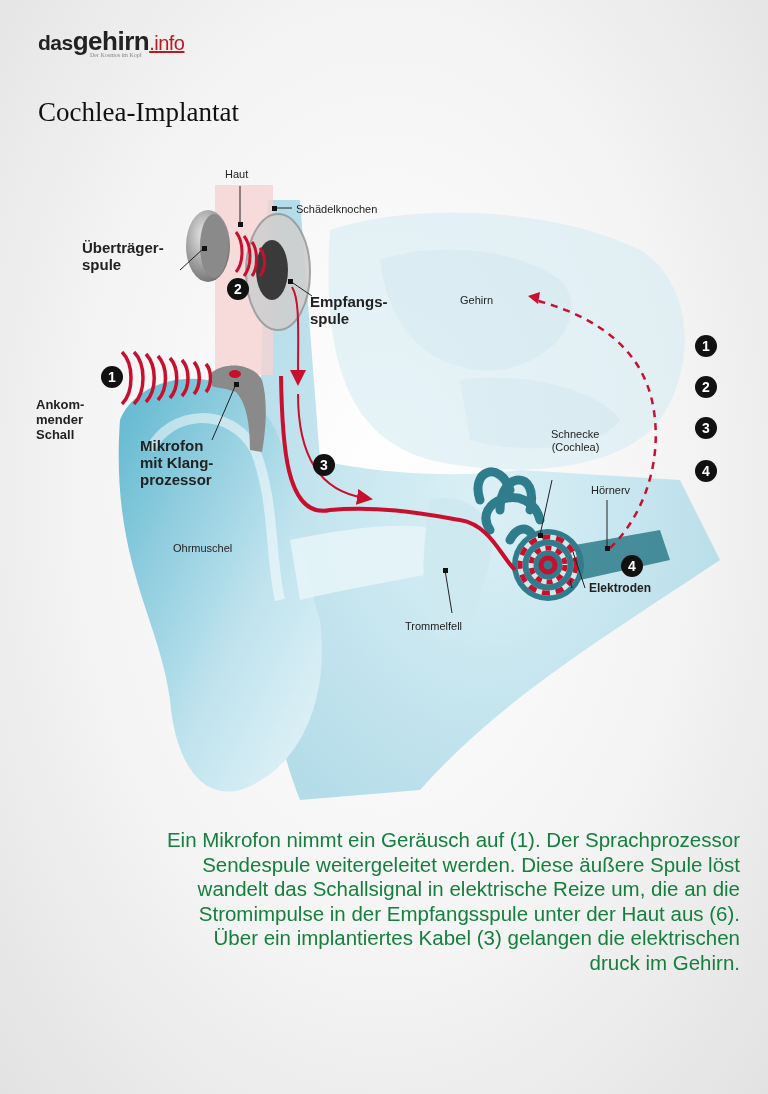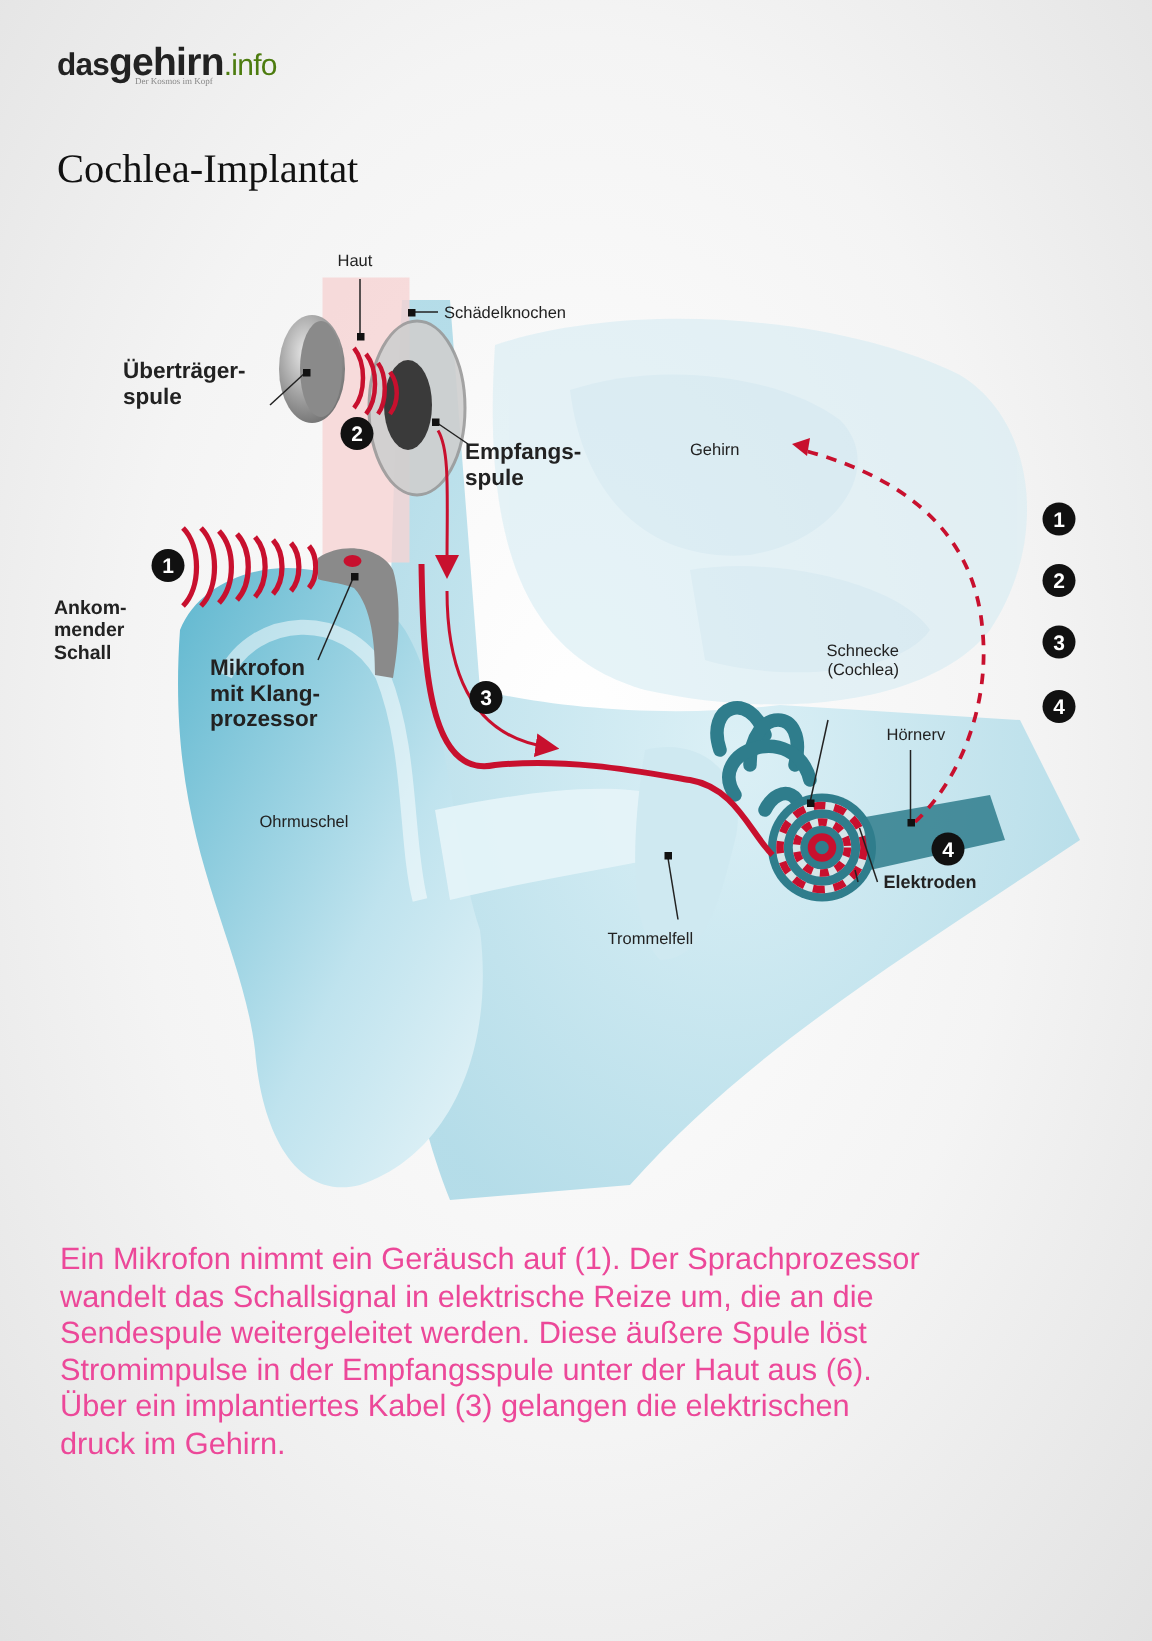--- a/index.html
+++ b/index.html
@@ -5,36 +5,36 @@
   html, body { margin:0; padding:0; }
   body {
     width:768px; height:1094px; position:relative; overflow:hidden;
     background: radial-gradient(ellipse at 50% 45%, #ffffff 0%, #f4f4f4 55%, #e2e2e2 100%);
     font-family: "Liberation Sans", sans-serif;
   }
   .logo { position:absolute; left:38px; top:26px; }
   .logo-main { font-family:"Liberation Sans", sans-serif; font-weight:bold; color:#222; letter-spacing:-0.5px; }
   .logo-das { font-size:21px; }
   .logo-gehirn { font-size:26px; }
-  .logo-info { font-size:20px; color:#4d7c0f; font-weight:normal; }
+  .logo-info { font-size:20px; color:#b91c1c; font-weight:normal;text-decoration:underline; }
   .logo-tag { position:absolute; left:52px; top:26px; font-family:"Liberation Serif", serif; font-size:6px; color:#888; white-space:nowrap; }
   .title { position:absolute; left:38px; top:97px; font-family:"Liberation Serif", serif; font-size:27px; color:#111; }
   svg.diagram { position:absolute; left:0; top:150px; }
   .label { position:absolute; color:#222; white-space:nowrap; }
   .lbl-small { font-size:11px; }
   .lbl-bold { font-size:15px; font-weight:bold; line-height:17px; }
   .lbl-elek { font-size:12px; font-weight:bold; }
   .badge {
     position:absolute; width:22px; height:22px; border-radius:50%;
     background:#111; color:#fff; font-weight:bold; font-size:14px;
     display:flex; align-items:center; justify-content:center;
   }
   .description {
     position:absolute; left:40px; top:828px; width:700px;
-    font-family:"Liberation Sans", sans-serif; font-size:20.5px; line-height:24.5px; color:#ec4899;
+    font-family:"Liberation Sans", sans-serif; font-size:20.5px; line-height:24.5px; color:#15803d;text-align:right;
   }
   .description span { display:block; white-space:nowrap; }
 </style>
 </head>
 <body>
 
 <div class="logo">
   <span class="logo-main logo-das">das</span><span class="logo-main logo-gehirn">gehirn</span><span class="logo-main logo-info">.info</span>
   <div class="logo-tag">Der Kosmos im Kopf</div>
 </div>
@@ -193,18 +193,18 @@
 <div class="badge" style="left:313px;top:454px;">3</div>
 <div class="badge" style="left:621px;top:555px;">4</div>
 
 <div class="badge" style="left:695px;top:335px;">1</div>
 <div class="badge" style="left:695px;top:376px;">2</div>
 <div class="badge" style="left:695px;top:417px;">3</div>
 <div class="badge" style="left:695px;top:460px;">4</div>
 
 <div class="description">
   <span>Ein Mikrofon nimmt ein Geräusch auf (1). Der Sprachprozessor</span>
+  <span>Sendespule weitergeleitet werden. Diese äußere Spule löst</span>
   <span>wandelt das Schallsignal in elektrische Reize um, die an die</span>
-  <span>Sendespule weitergeleitet werden. Diese äußere Spule löst</span>
   <span>Stromimpulse in der Empfangsspule unter der Haut aus (6).</span>
   <span>Über ein implantiertes Kabel (3) gelangen die elektrischen</span>
   <span>druck im Gehirn.</span>
 </div>
 
 </body></html>

